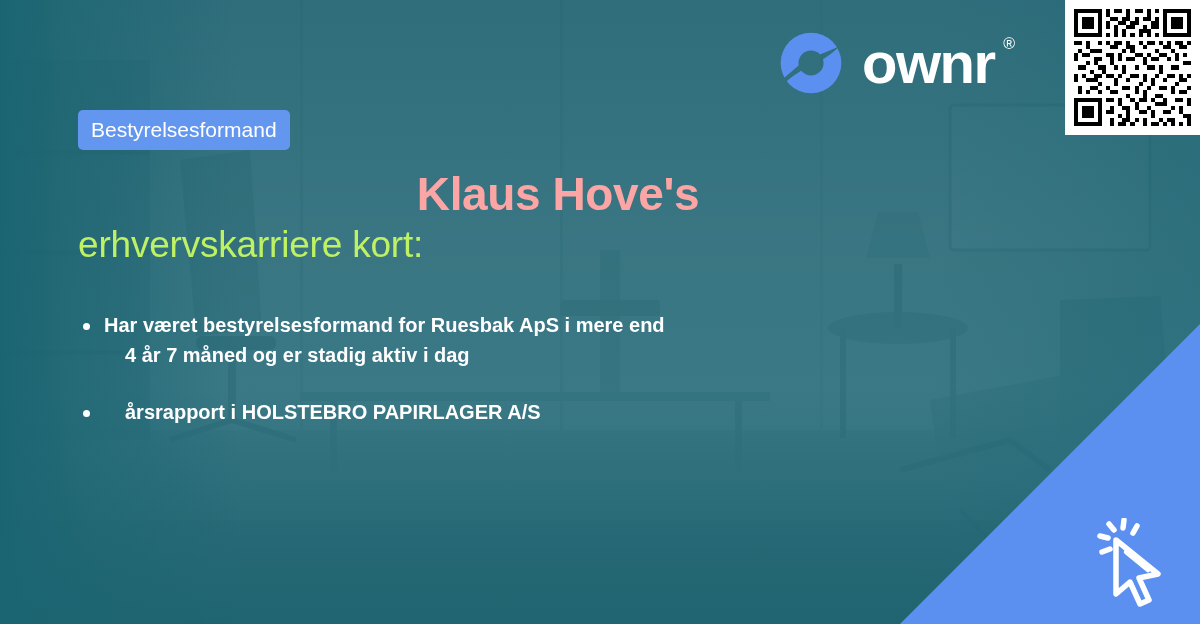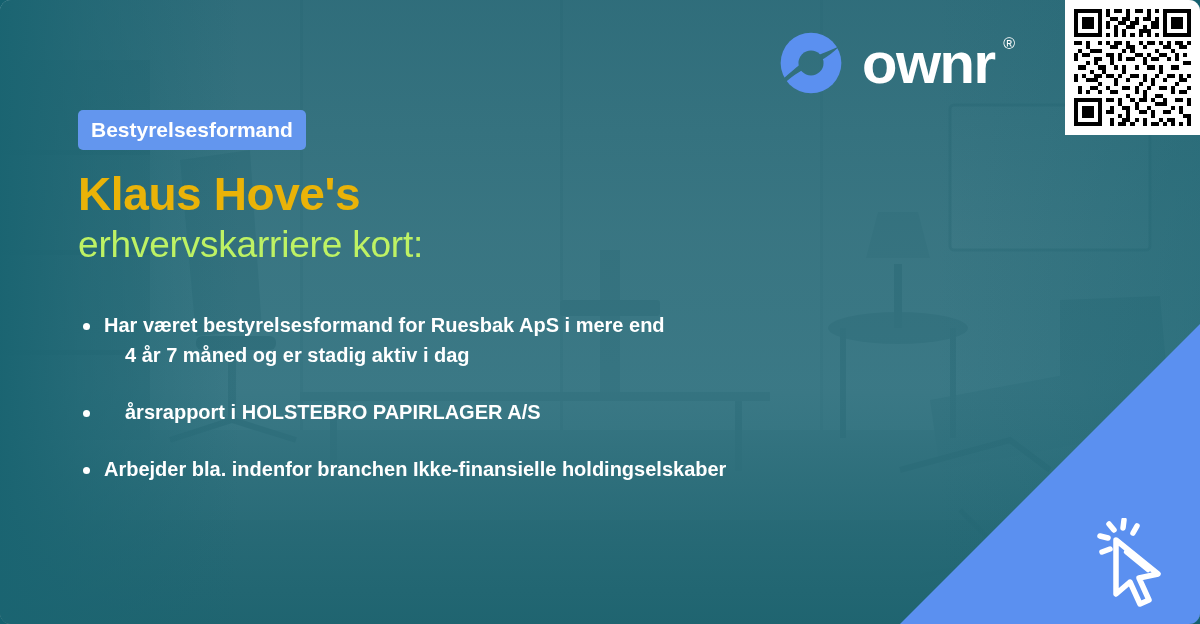--- a/index.html
+++ b/index.html
@@ -9,21 +9,20 @@
     font-family:"Liberation Sans", sans-serif;
     overflow:hidden;
     background:#14616f;
   }
 
   #card {
     position:relative;
     width:1200px; height:624px;
     overflow:hidden;
     background:#1a6471;
-    border-radius:11px;
   }
 
   
   #photo-layer {
     position:absolute; inset:0;
     overflow:hidden;
   }
   #photo-layer svg { position:absolute; inset:0; width:1200px; height:624px; display:block; }
 
   
@@ -90,27 +89,26 @@
 
   #role-badge {
     display:inline-block;
     background:#6396ee;
     color:#ffffff;
     font-size:21px;
     line-height:1;
     padding:9px 13px 10px 13px;
     border-radius:5px;
     white-space:nowrap;
-    font-weight:bold;
   }
 
   #headline-1 {
     margin-top:21px;
-    font-size:46px; font-weight:bold; color:#eab308;
-    line-height:1.0; letter-spacing:-0.4px;
+    font-size:46px; font-weight:bold; color:#fca5a5;
+    line-height:1.0; letter-spacing:-0.4px;text-align:center;
   }
   #headline-2 {
     margin-top:9px;
     font-size:37px; font-weight:normal; color:#bef264;
     line-height:1.05; letter-spacing:-0.2px;
   }
 
   #bullets {
     position:absolute; left:78px; top:310px; width:1000px;
     list-style:none;
@@ -428,19 +426,15 @@
   <ul id="bullets">
     <li class="bullet-row">
       <span class="bullet-dot"></span>
       <span class="bullet-text">Har været bestyrelsesformand for Ruesbak ApS i mere end</span>
       <span class="bullet-line2">4 år 7 måned og er stadig aktiv i dag</span>
     </li>
     <li class="bullet-row">
       <span class="bullet-dot"></span>
       <span class="bullet-line2">årsrapport i HOLSTEBRO PAPIRLAGER A/S</span>
     </li>
-    <li class="bullet-row">
-      <span class="bullet-dot"></span>
-      <span class="bullet-text">Arbejder bla. indenfor branchen Ikke-finansielle holdingselskaber</span>
-    </li>
   </ul>
 
 </div>
 
 </body></html>

